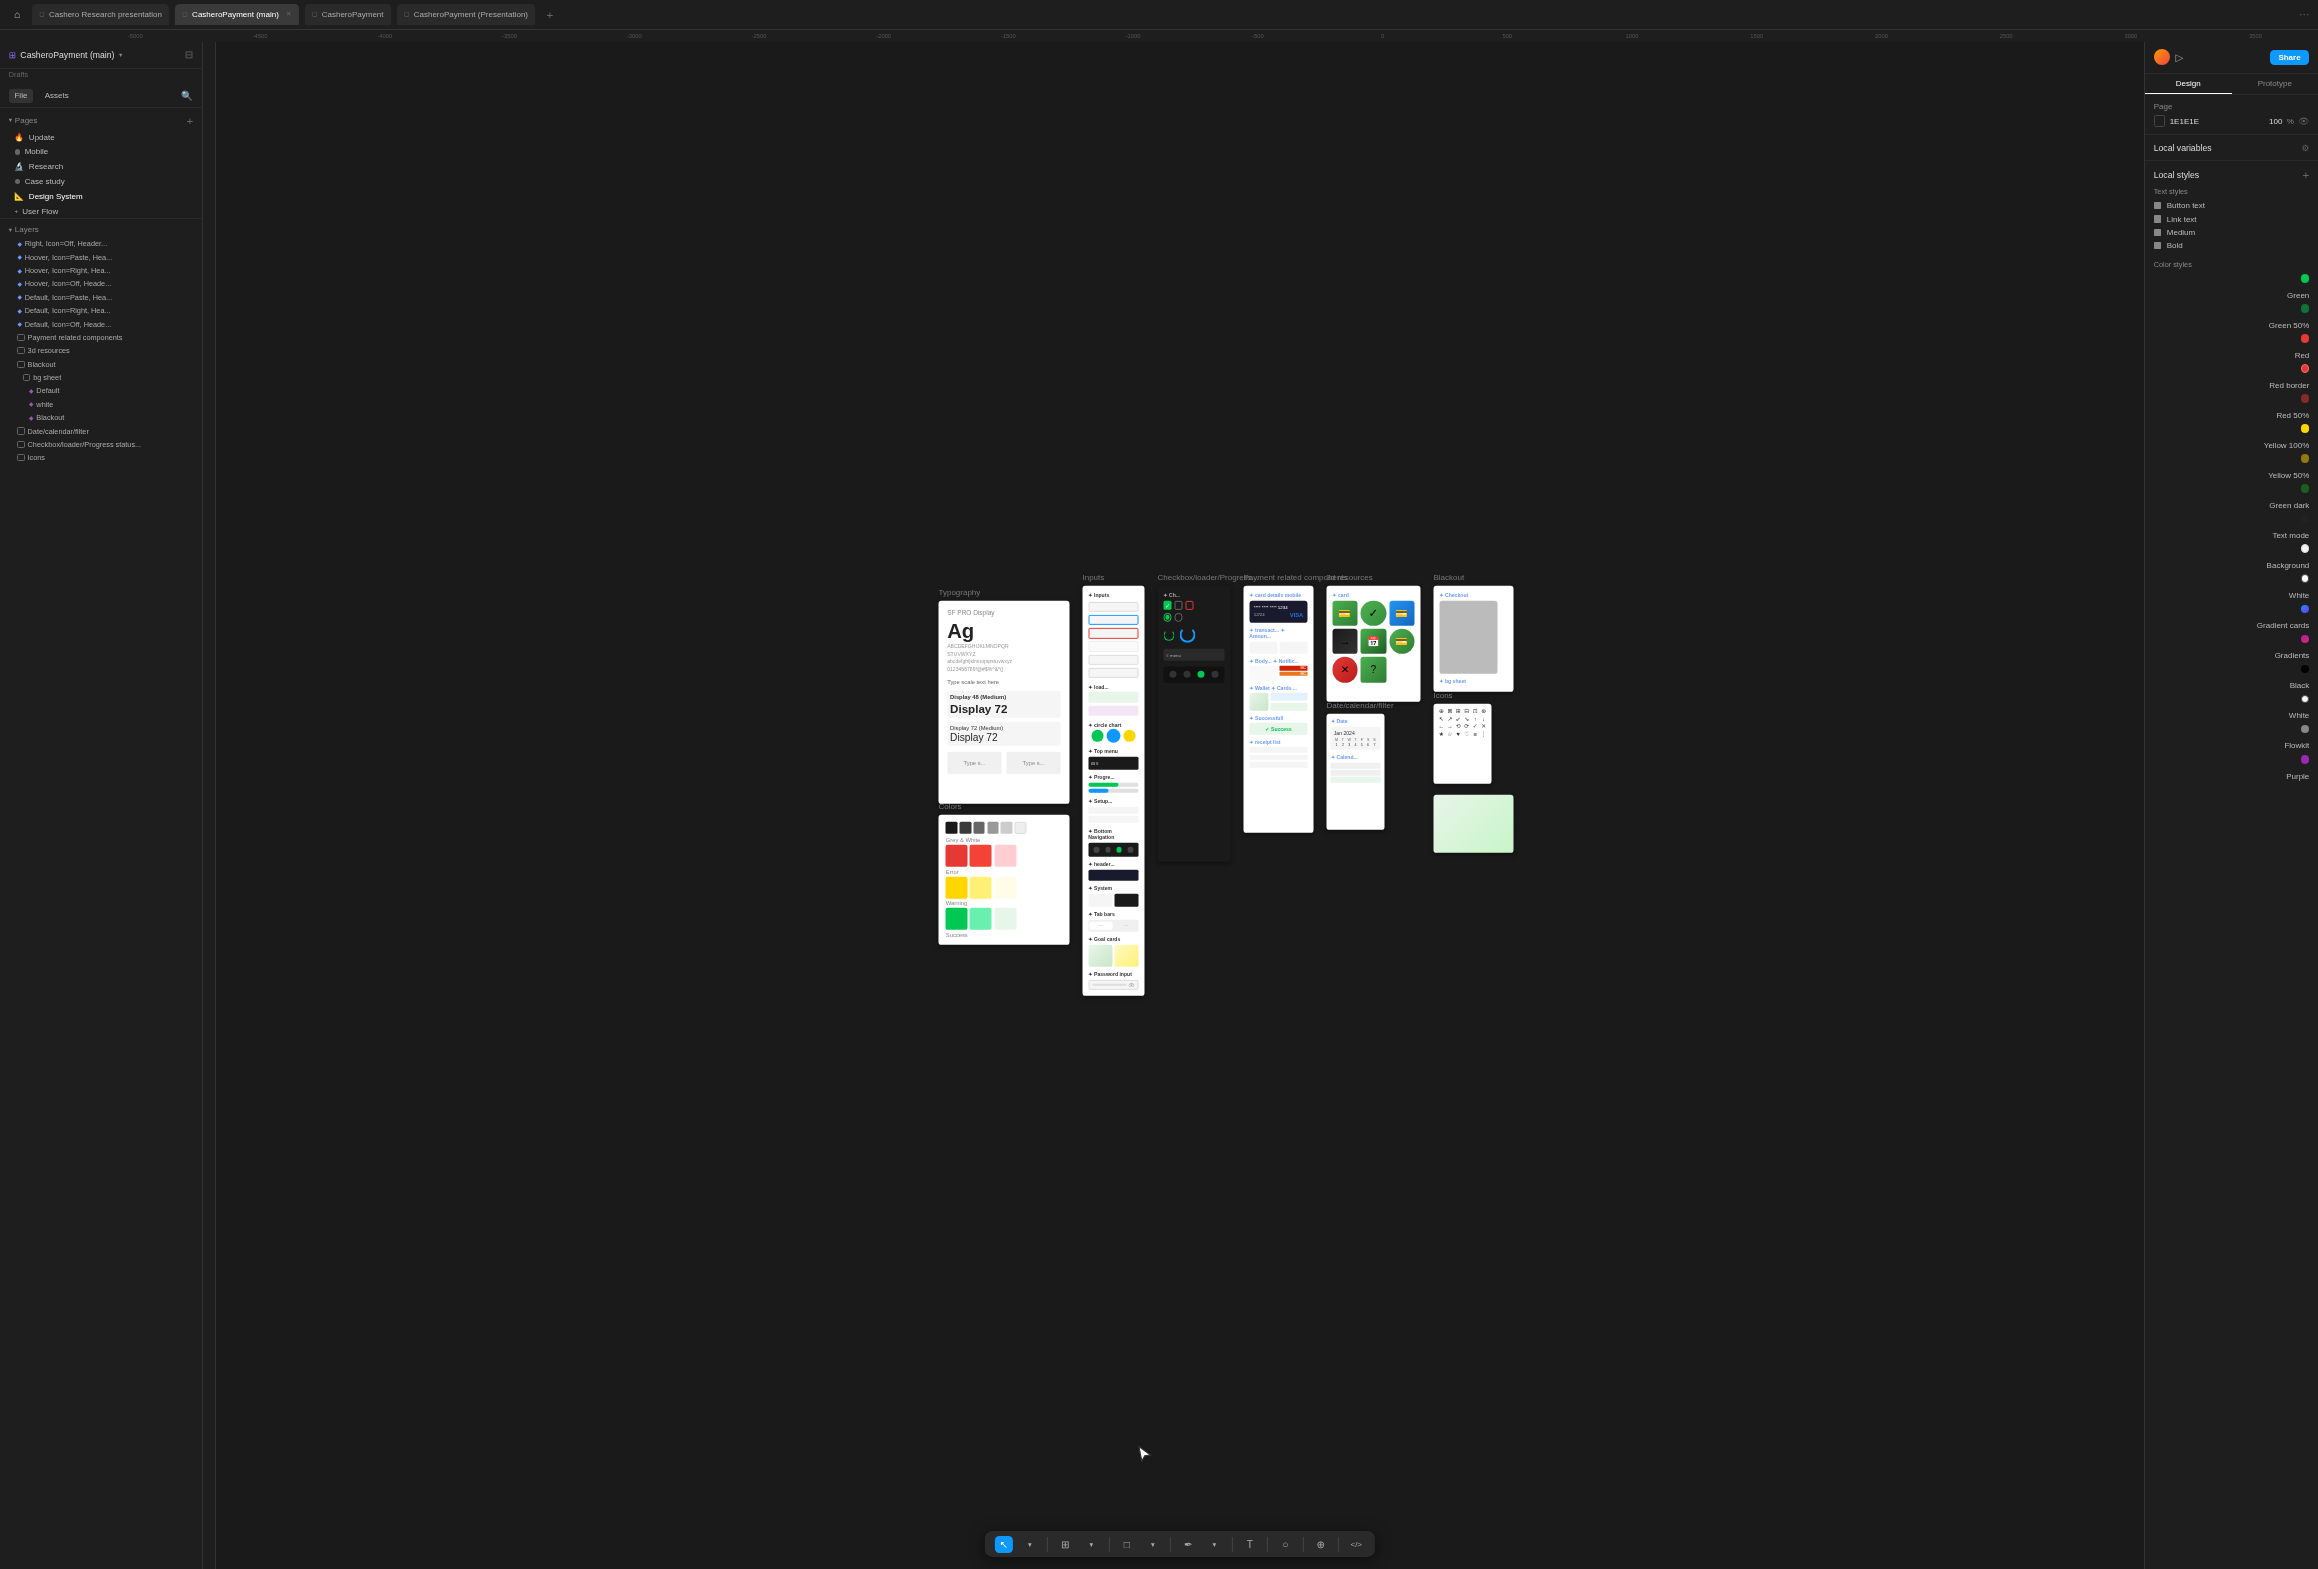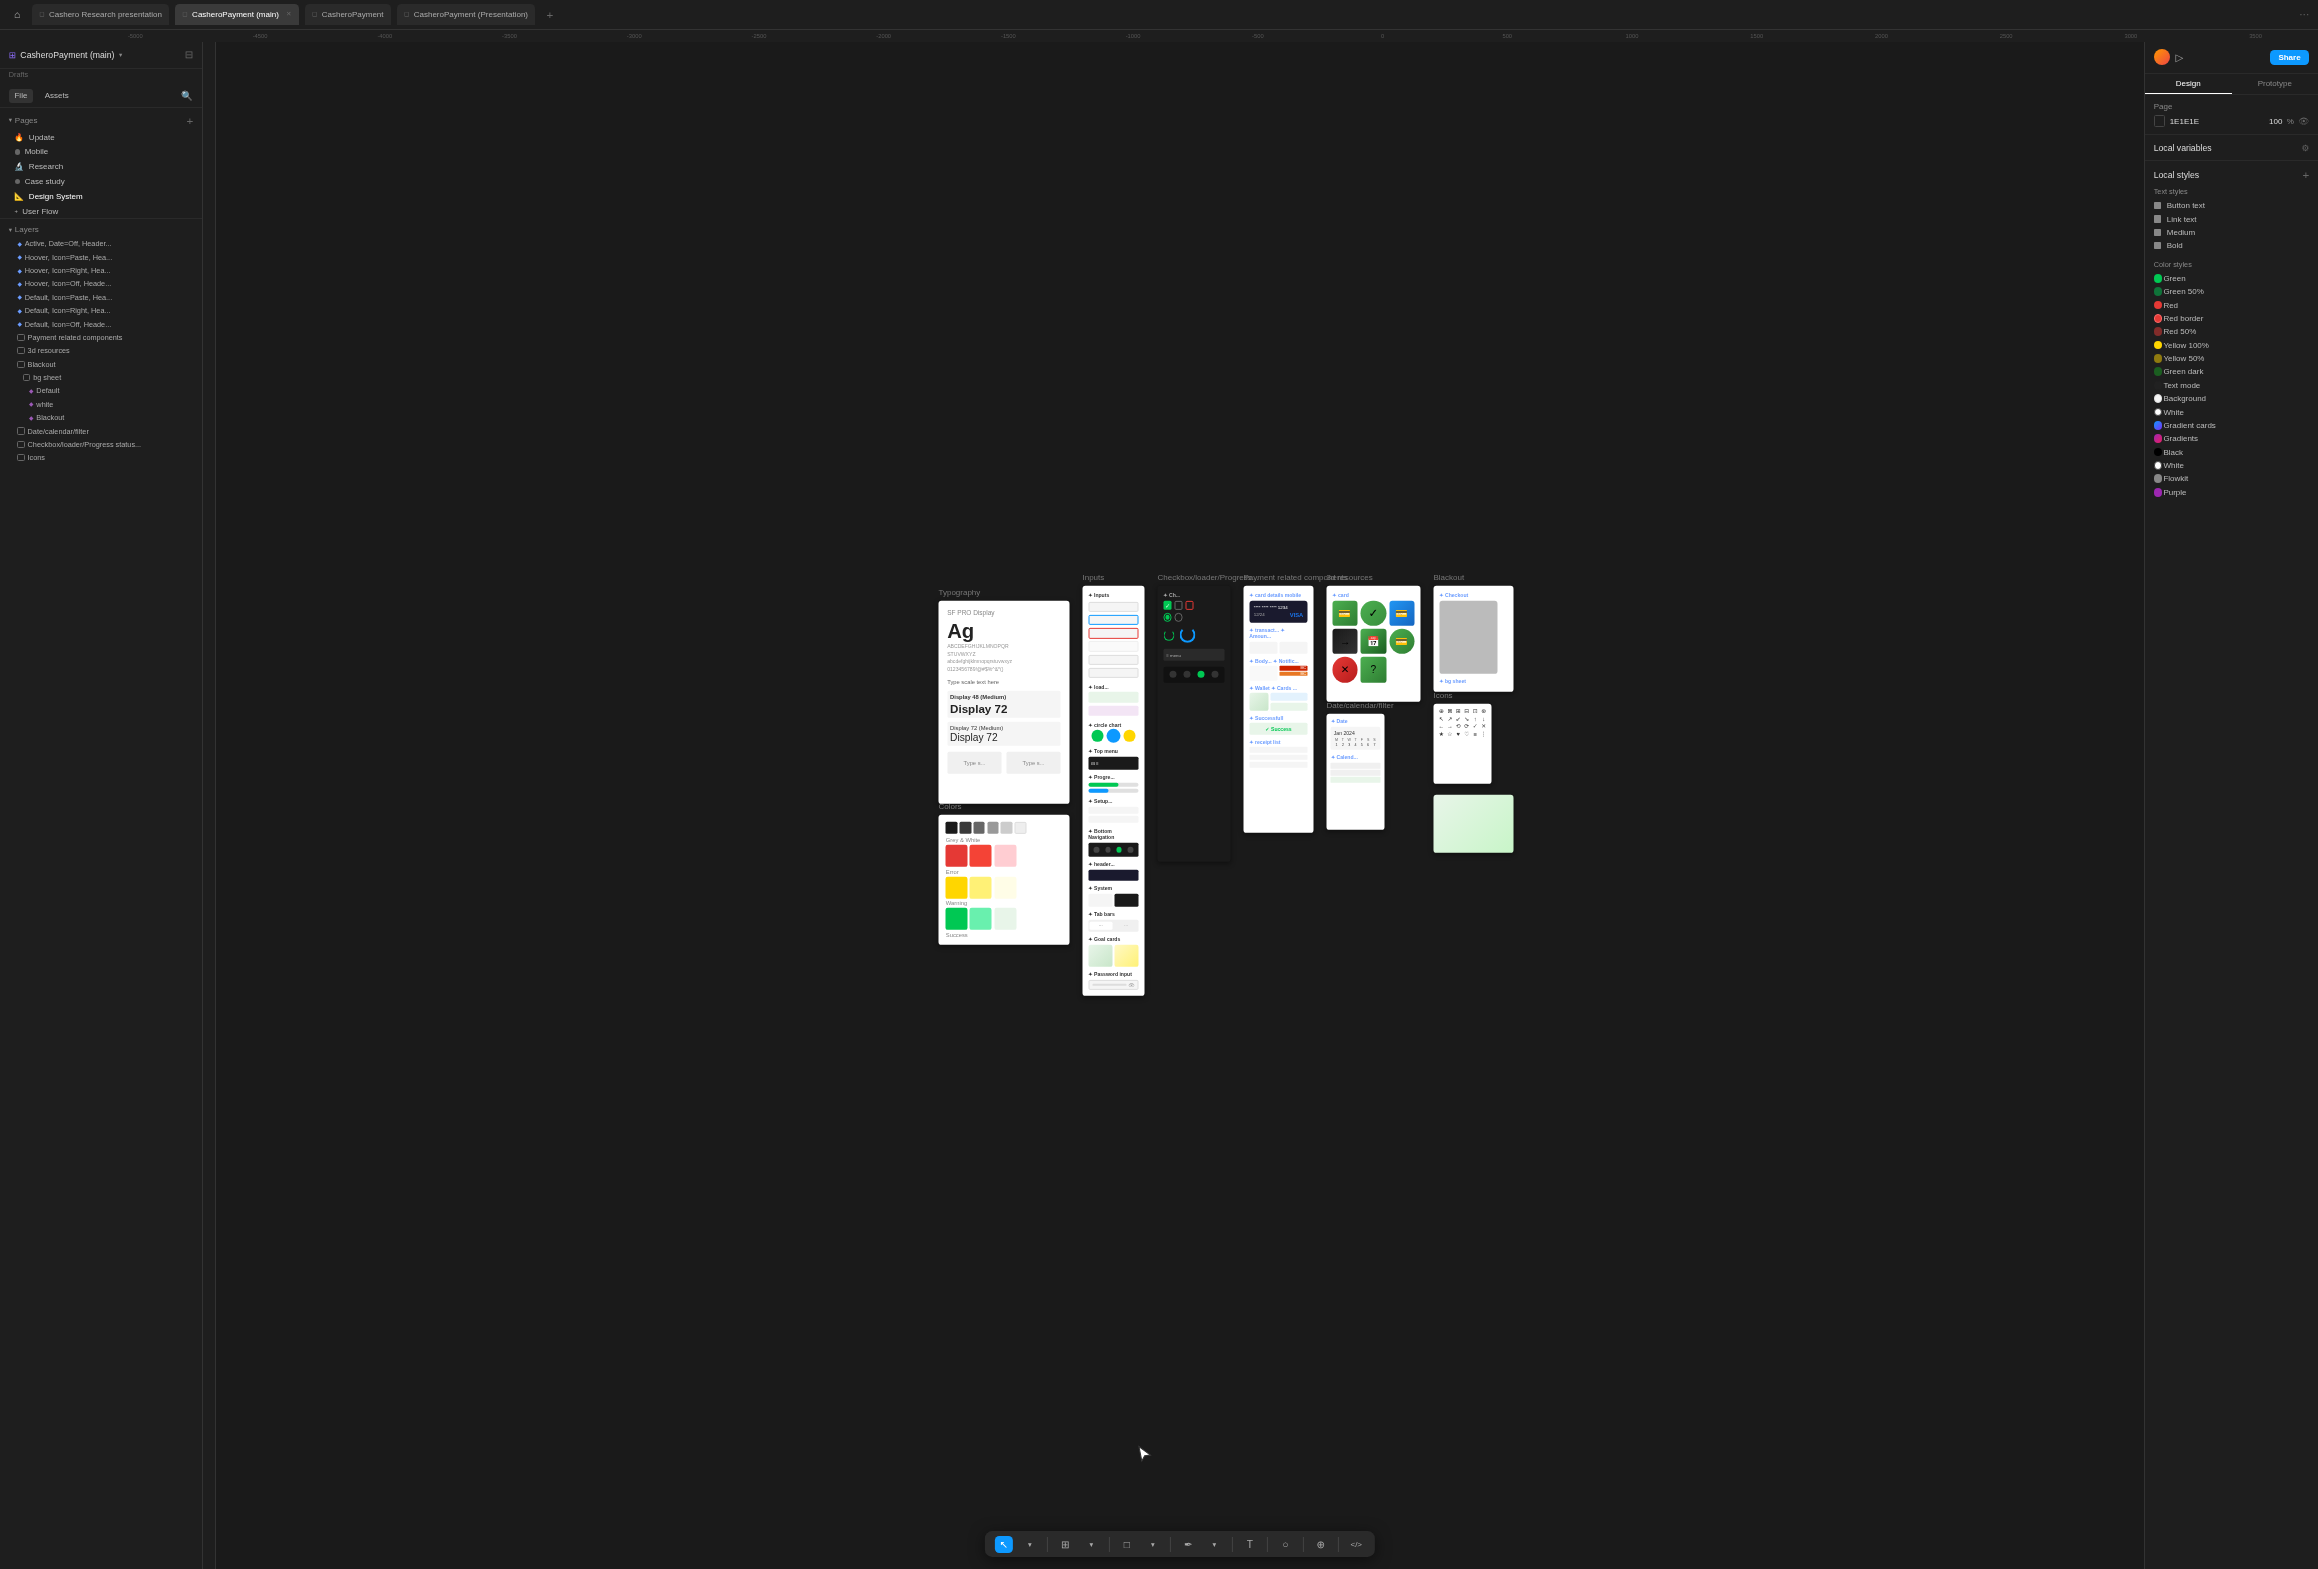--- a/index.html
+++ b/index.html
@@ -215,22 +215,22 @@
     .rs-ls-title { font-size: 8.7px; color: #ddd; font-weight: 500; }
     .rs-ls-add { color: #666; font-size: 11.6px; cursor: pointer; }
     .rs-ls-subtitle { font-size: 7.3px; color: #888; margin-bottom: 2.9px; }
     .rs-style-item {
       display: flex; align-items: center; gap: 5.8px;
       padding: 2.2px 0; cursor: pointer;
     }
     .rs-style-label { font-size: 8px; color: #bbb; }
     .rs-cs-title { font-size: 7.3px; color: #888; margin-bottom: 2.9px; }
     .rs-color-item {
-      display: flex; align-items: flex-start; gap: 1px;
-      padding: 2.2px 0; cursor: pointer;
+      display: flex; align-items: flex-end; gap: 8px;
+      padding: 2.2px 0; cursor: pointer; flex-direction: column;
     }
     .rs-color-circle {
       width: 8.7px; height: 8.7px; border-radius: 50%;
       flex-shrink: 0;
     }
     .rs-color-label { font-size: 8px; color: #bbb; }
 
     
     .bottom-toolbar {
       position: absolute; bottom: 11.6px; left: 50%;
@@ -377,21 +377,21 @@
       </div>
 
       <div class="layers-section">
         <div class="section-header">
           <span class="arrow">▾</span>
           <span>Layers</span>
         </div>
 
         <div class="layer-item">
           <span class="layer-diamond">◆</span>
-          <span>Active, Date=Off, Header...</span>
+          <span>Right, Icon=Off, Header...</span>
         </div>
         <div class="layer-item">
           <span class="layer-diamond">◆</span>
           <span>Hoover, Icon=Paste, Hea...</span>
         </div>
         <div class="layer-item">
           <span class="layer-diamond">◆</span>
           <span>Hoover, Icon=Right, Hea...</span>
         </div>
         <div class="layer-item">

